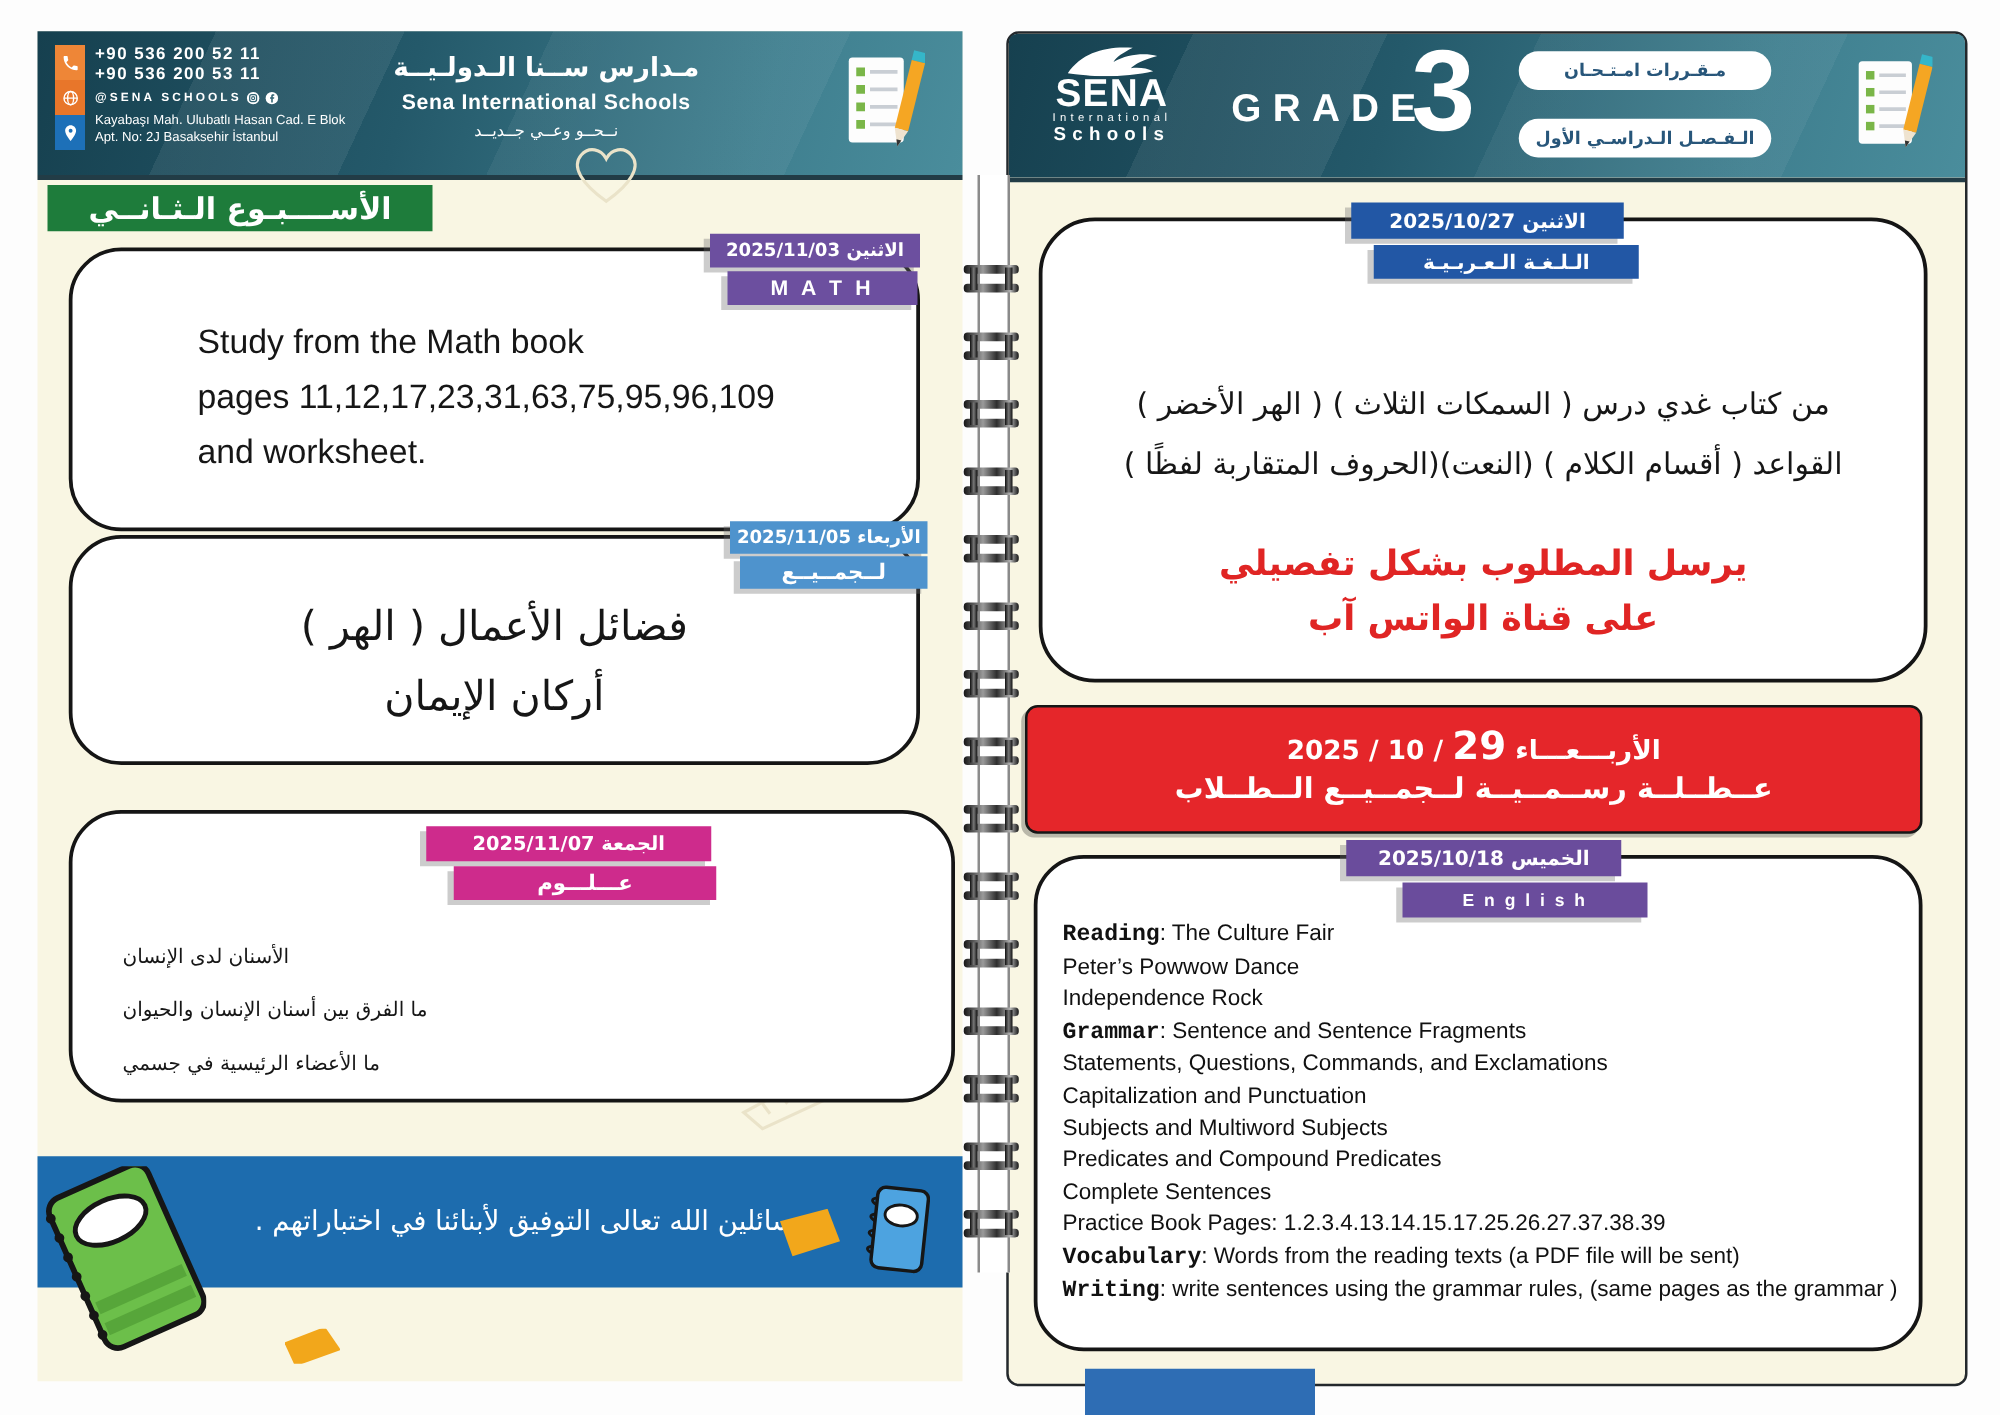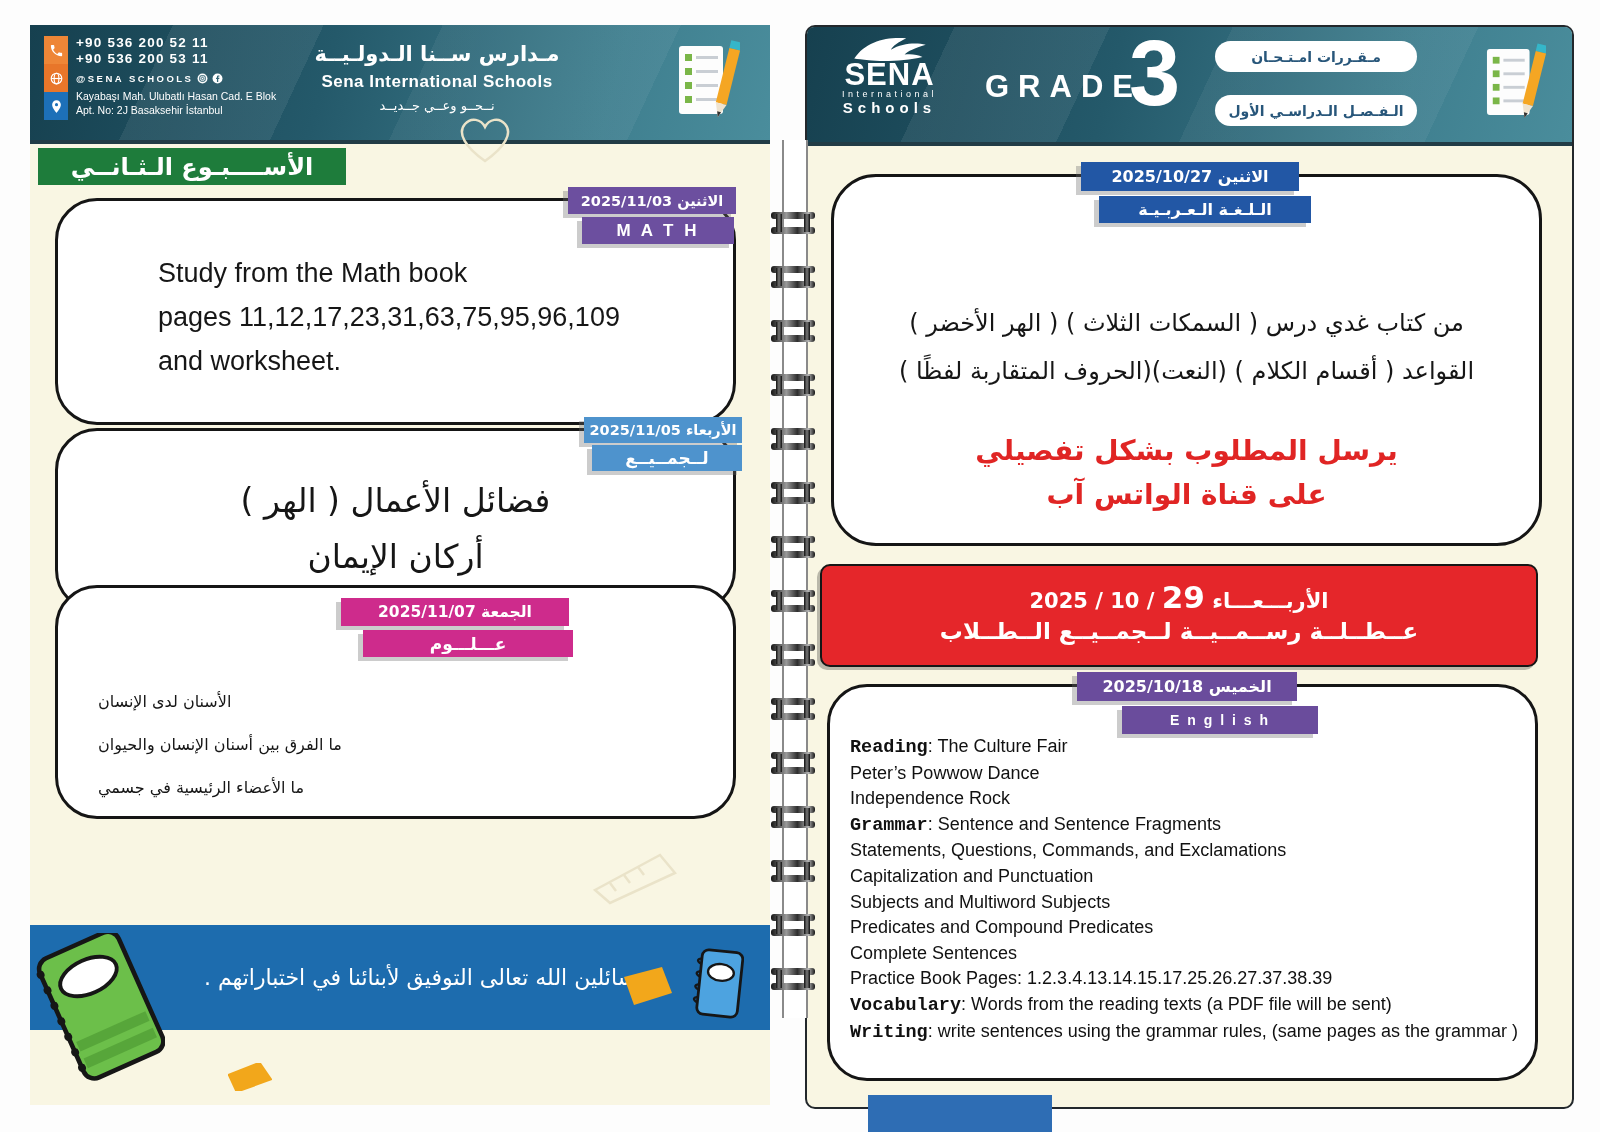--- a/index.html
+++ b/index.html
@@ -59,21 +59,21 @@
   .badge.ar{font-family:"DejaVu Sans",sans-serif;direction:rtl;}
   .math-card{left:25px;top:173px;width:675px;height:221px;border-radius:42px;}
   .math-card .date{right:-3px;top:-14px;width:168px;height:27px;background:#6c4f9f;font-size:14.5px;}
   .math-card .subj{right:-1px;top:16px;width:152px;height:27px;background:#6c4f9f;font-size:17px;letter-spacing:3px;}
   .math-body{position:absolute;left:100px;top:50px;font-size:27px;line-height:44px;color:#161616;}
   .islamic-card{left:25px;top:403px;width:675px;height:178px;border-radius:42px;}
   .islamic-card .date{right:-9px;top:-14px;width:158px;height:26px;background:#4e93cd;font-size:14.5px;}
   .islamic-card .subj{right:-9px;top:14px;width:150px;height:26px;background:#4e93cd;font-size:17px;}
   .islamic-body{position:absolute;left:0;right:0;top:42px;text-align:center;direction:rtl;
         font-family:"DejaVu Sans",sans-serif;font-size:33px;line-height:56px;color:#161616;}
-  .science-card{left:25px;top:560px;width:675px;height:228px;border-radius:42px;}
+  .science-card{left:25px;top:623px;width:675px;height:228px;border-radius:42px;padding-left:28px;}
   .science-card .date{left:283px;top:10px;width:228px;height:28px;background:#ce2b8c;font-size:15.5px;}
   .science-card .subj{left:305px;top:42px;width:210px;height:27px;background:#ce2b8c;font-size:17px;}
   .science-body{position:absolute;left:40px;right:55px;top:92px;text-align:left;direction:rtl;
         font-family:"DejaVu Sans",sans-serif;font-size:16px;line-height:43px;color:#161616;}
   
   .footer-banner{position:absolute;left:0;top:900px;width:740px;height:105px;background:#1d6cae;}
   .footer-text{position:absolute;left:140px;right:100px;top:0;height:100%;display:flex;align-items:center;
         justify-content:center;color:#fff;font-family:"DejaVu Sans",sans-serif;font-size:22px;direction:rtl;}
   .green-notebook{position:absolute;left:5px;top:8px;}
   .blue-notebook{position:absolute;right:26px;top:22px;}

